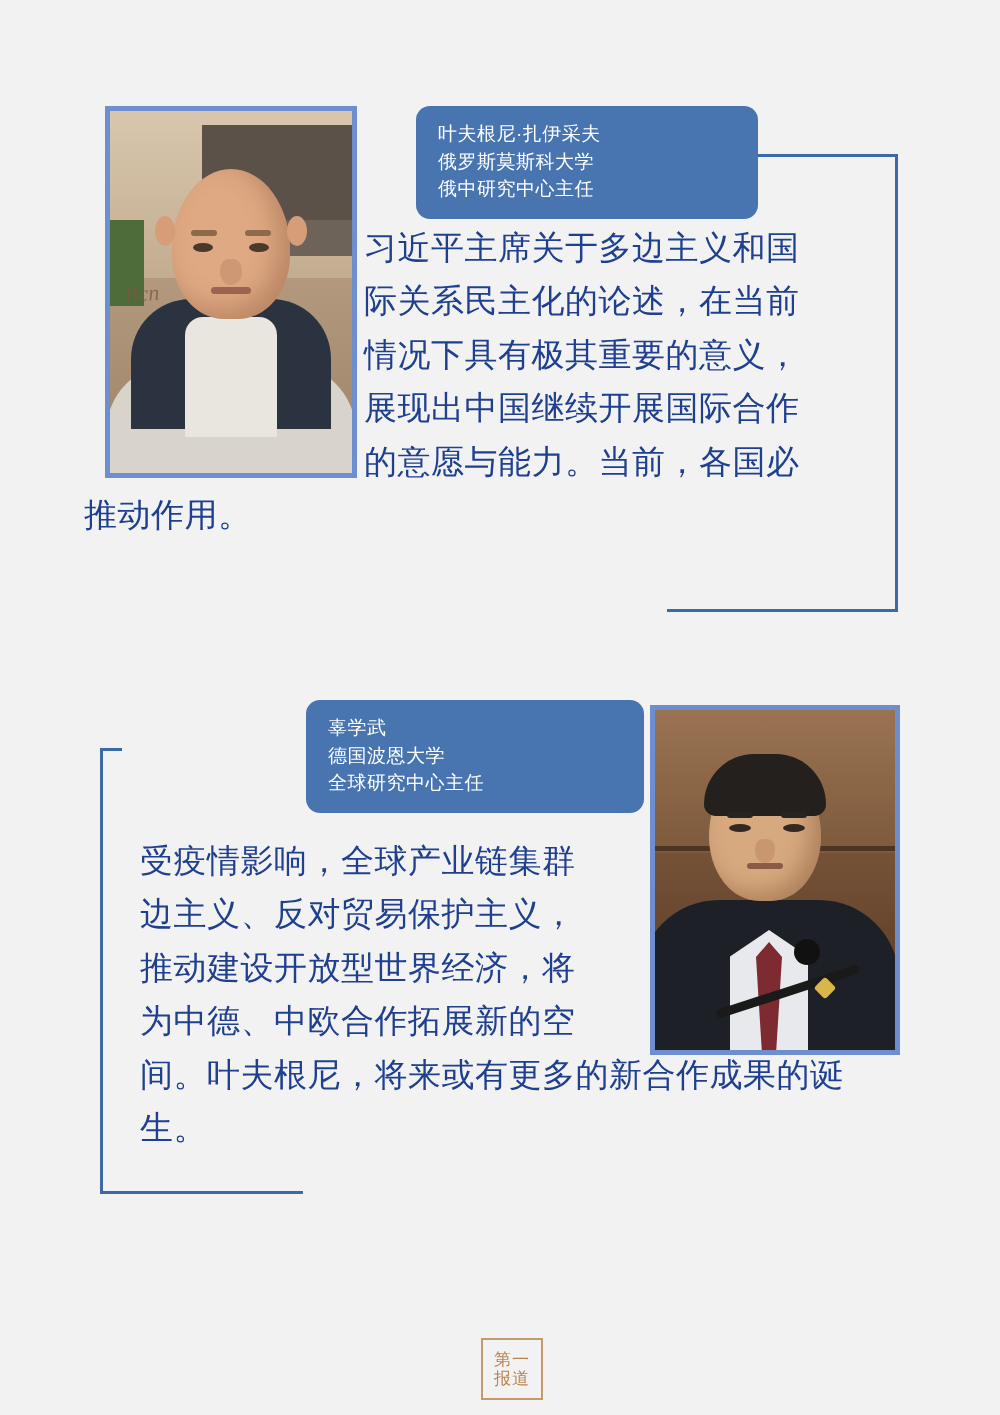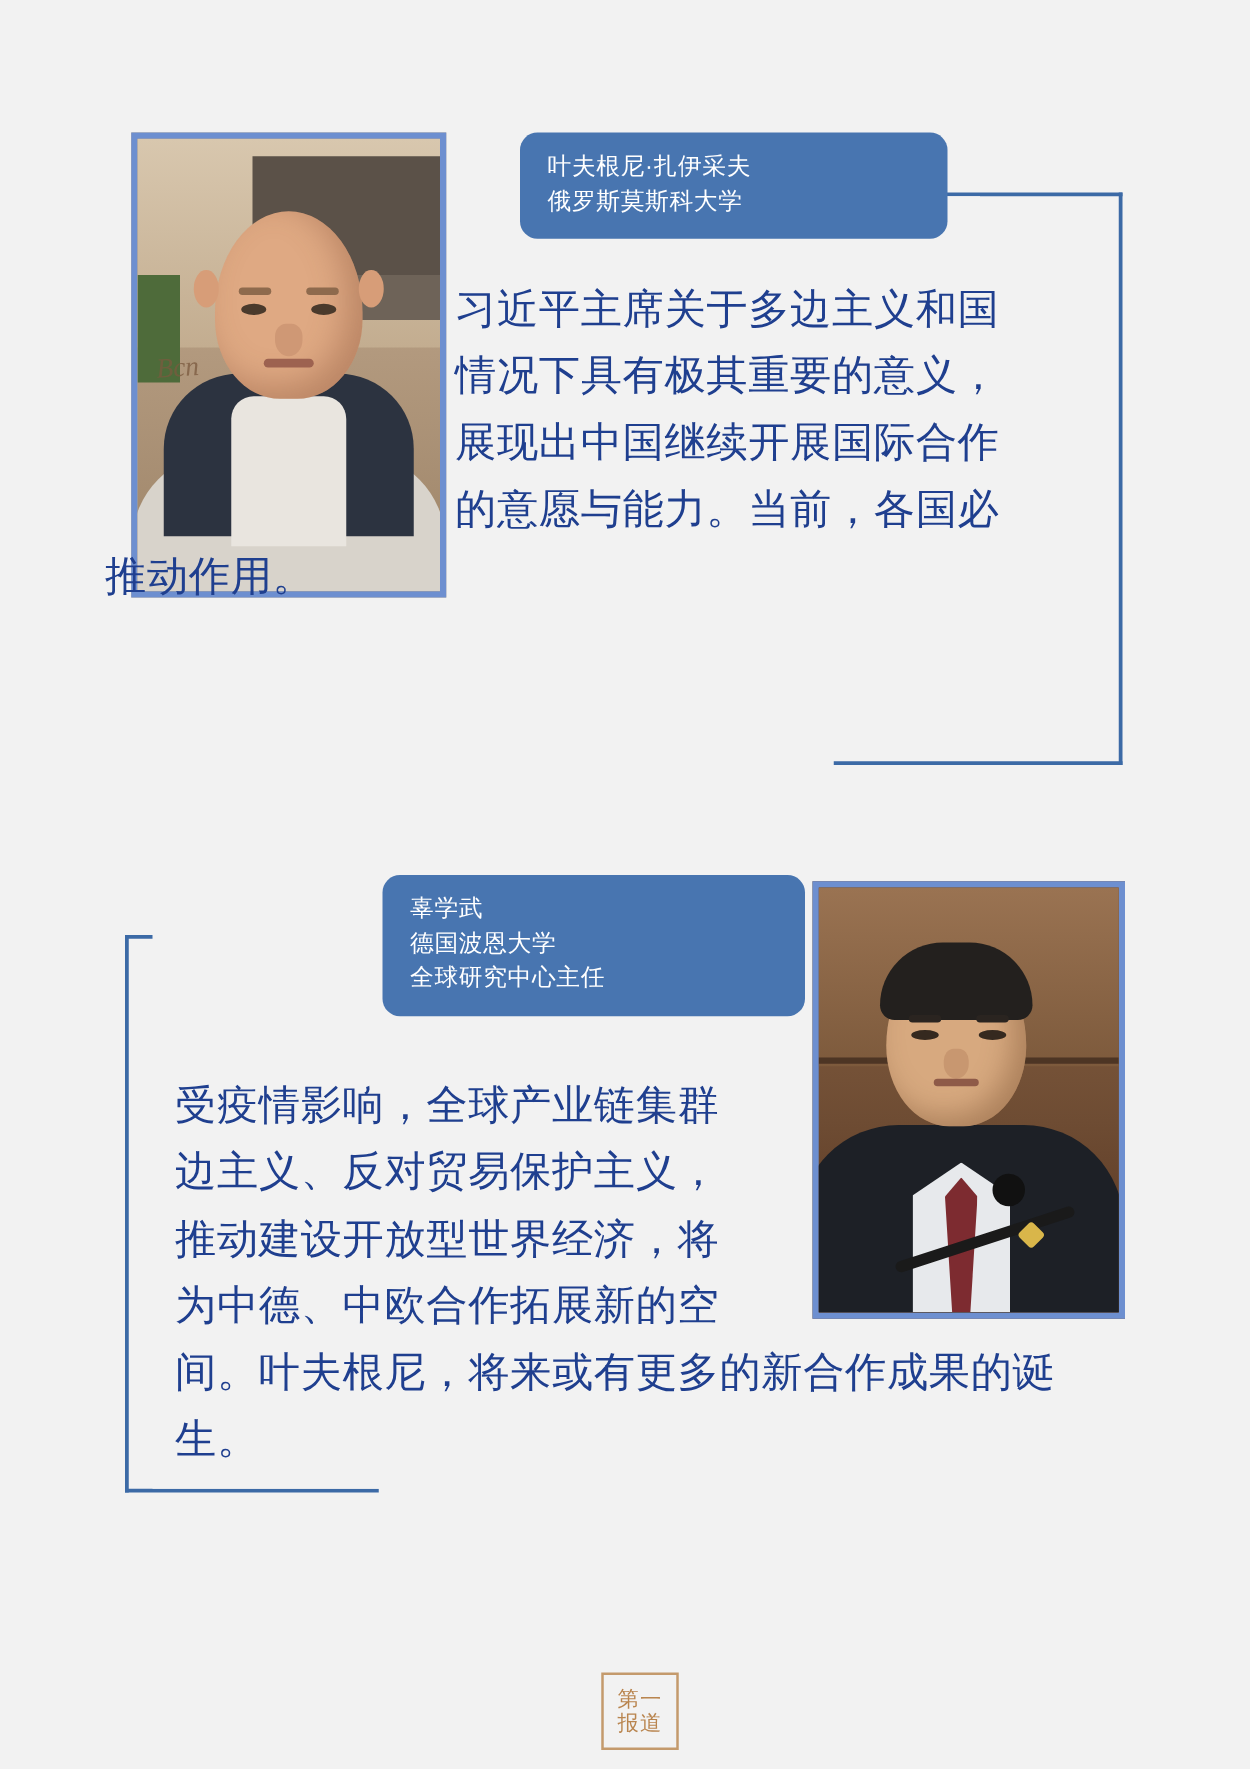--- a/index.html
+++ b/index.html
@@ -399,21 +399,20 @@
     top: 85px;
     width: 200px;
     height: 446px;
     background: #f2f2f2;
   }
 
   .q2 {
     left: 140px;
     top: 175px;
     width: 745px;
-    margin-top: 24px;
   }
   .q2 .narrow {
     width: 470px;
   }
 
   
   .footer-logo {
     position: absolute;
     left: 481px;
     top: 1338px;
@@ -460,24 +459,26 @@
       <div class="p1-nose"></div>
       <div class="p1-mouth"></div>
     </div>
 
     <div class="bracket br1"></div>
     <div class="br1-mask"></div>
 
     <div class="label-chip chip1">
       <div>叶夫根尼·扎伊采夫</div>
       <div>俄罗斯莫斯科大学</div>
+      <div>俄中研究中心主任</div>
     </div>
 
     <div class="quote q1">
       <div class="indented">习近平主席关于多边主义和国</div>
+      <div class="indented">际关系民主化的论述，在当前</div>
       <div class="indented">情况下具有极其重要的意义，</div>
       <div class="indented">展现出中国继续开展国际合作</div>
       <div class="indented">的意愿与能力。当前，各国必</div>
       <div>推动作用。</div>
     </div>
   </div>
 
   <div class="block2">
 
     <div class="photo-right">

